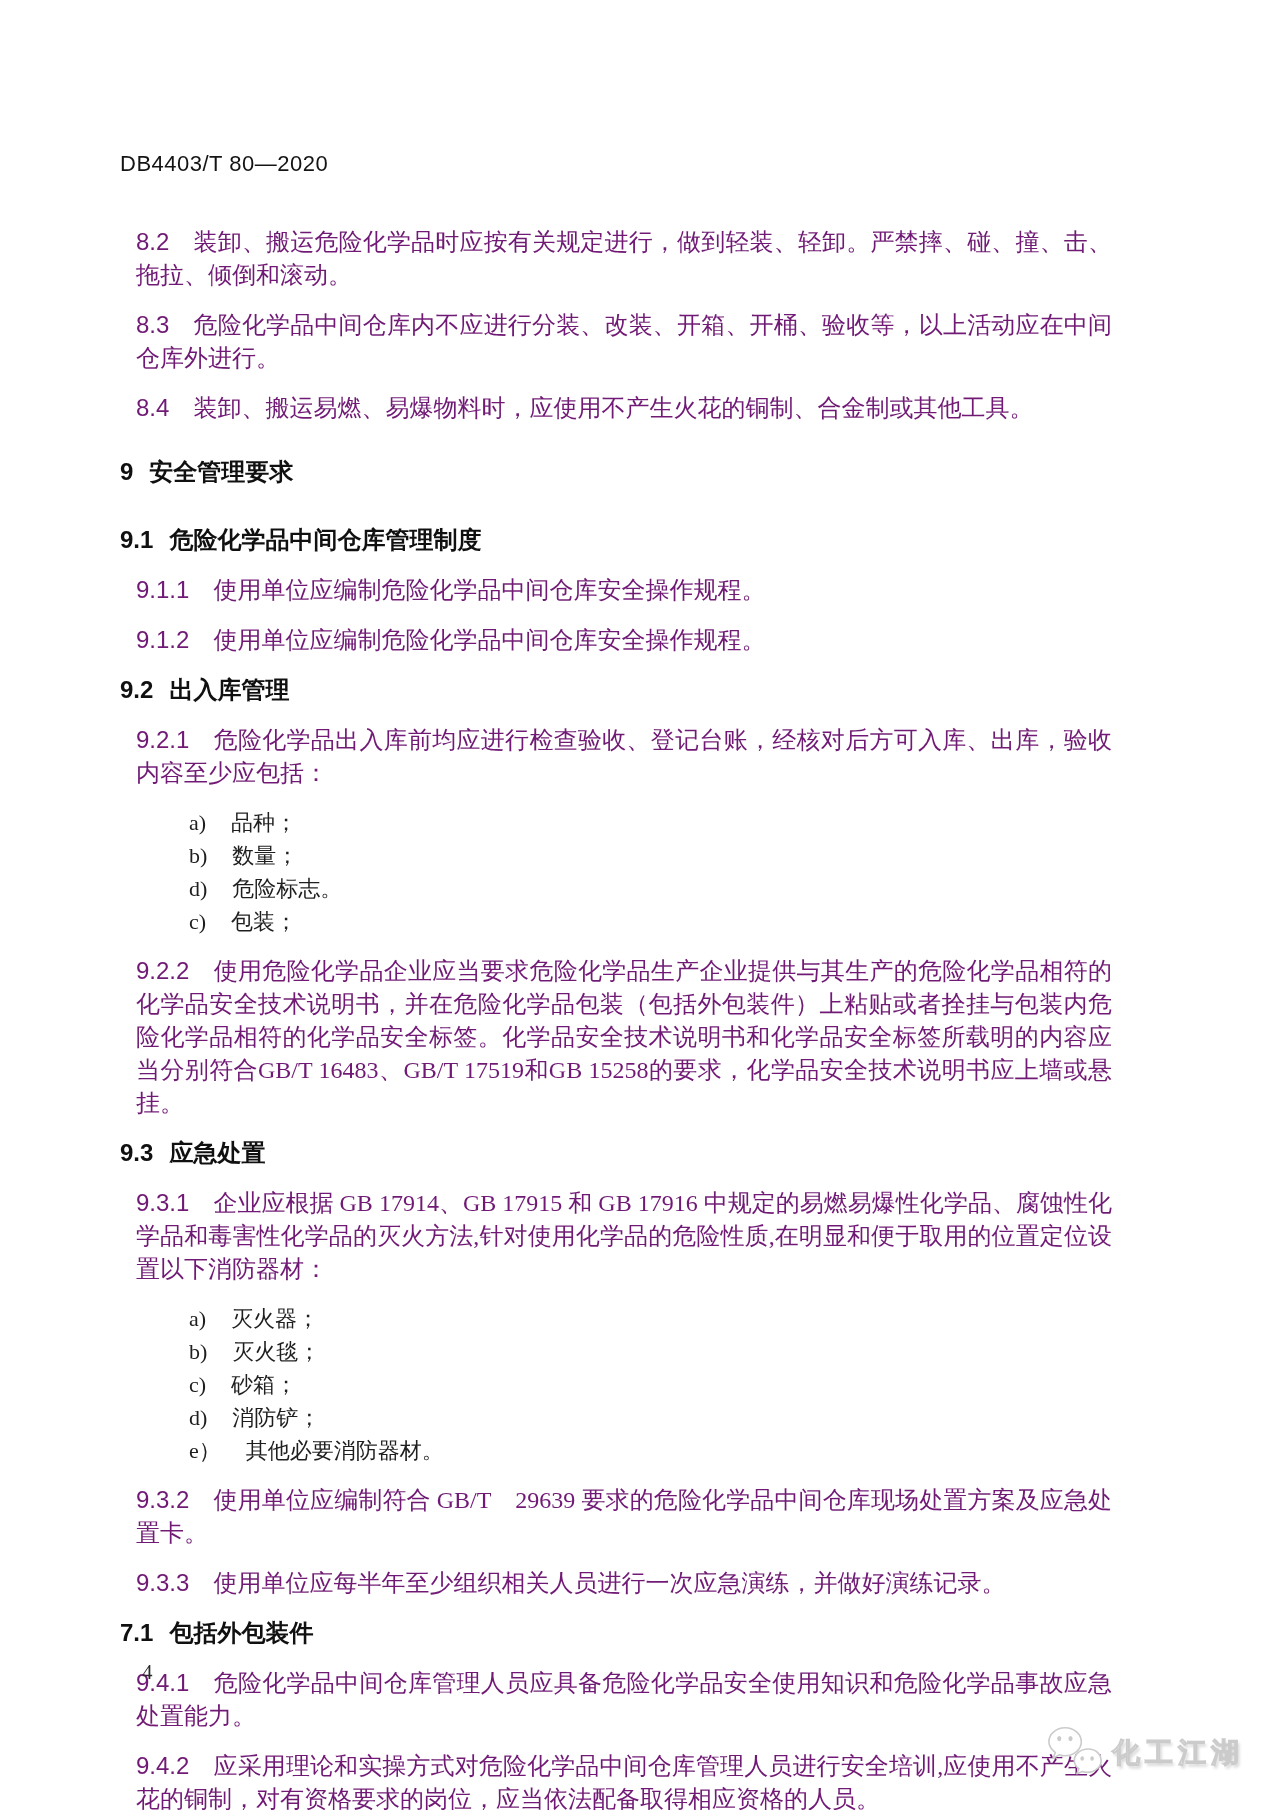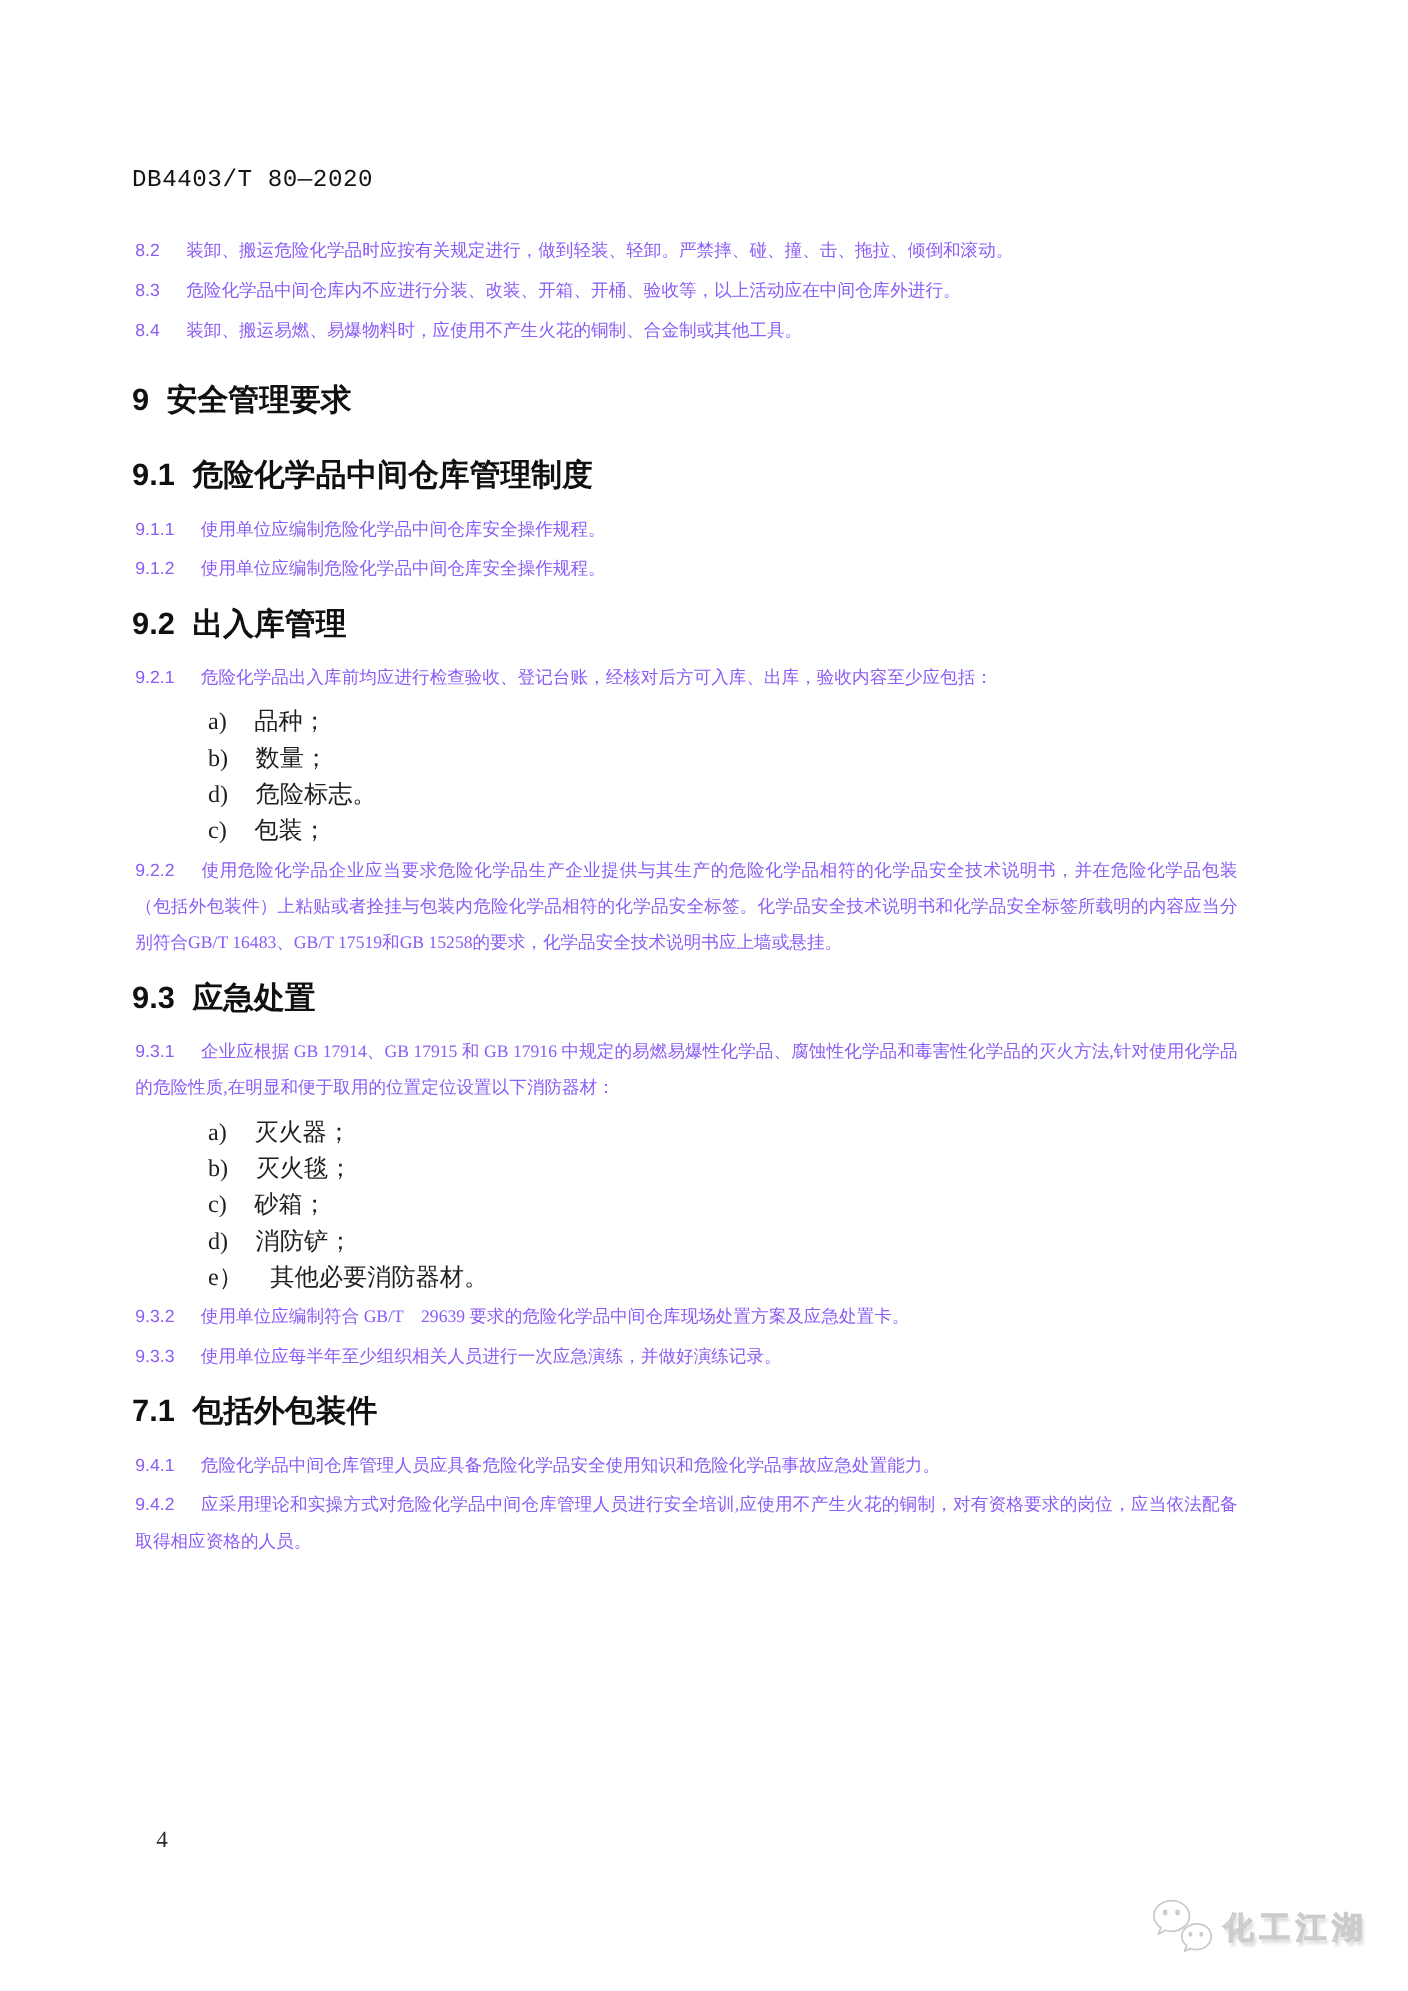--- a/index.html
+++ b/index.html
@@ -9,48 +9,48 @@
     height: 1810px;
     background: #ffffff;
     font-family: "Liberation Serif", "DejaVu Serif", serif;
     color: #1e1e1e;
     overflow: hidden;
   }
   .doc-header {
     position: absolute;
     top: 151px;
     left: 120px;
-    font-family: Liberation Mono, monospace;
+    font-family: Liberation Sans, sans-serif;
     font-size: 22px;
     letter-spacing: 0.5px;
     color: #141414;
   }
   .doc-body {
     position: absolute;
     top: 209px;
     left: 120px;
     width: 1008px;
   }
   .clause {
-    margin: 3px;
-    font-size: 16px;
+    margin: 16px;
+    font-size: 24px;
     line-height: 33px;
     text-align: justify;
-    color: #8b5cf6;
+    color: #701a75;
   }
   .cnum {
     font-family: "Liberation Sans", "DejaVu Sans", sans-serif;
     margin-right: 24px;
     white-space: nowrap;
   }
   .sec-heading {
     margin: 16px 0 17px 0;
     font-family: "Liberation Sans", "DejaVu Sans", sans-serif;
     font-weight: bold;
-    font-size: 28px;
+    font-size: 24px;
     line-height: 33px;
     color: #101010;
   }
   .sec-heading .hnum { margin-right: 16px; }
   .sec-heading.top-level { margin-top: 30px; margin-bottom: 35px; }
   .list { margin: 6px 0 4px 0; }
   .list-item {
     margin: 0;
     padding-left: 69px;
     font-size: 22px;

